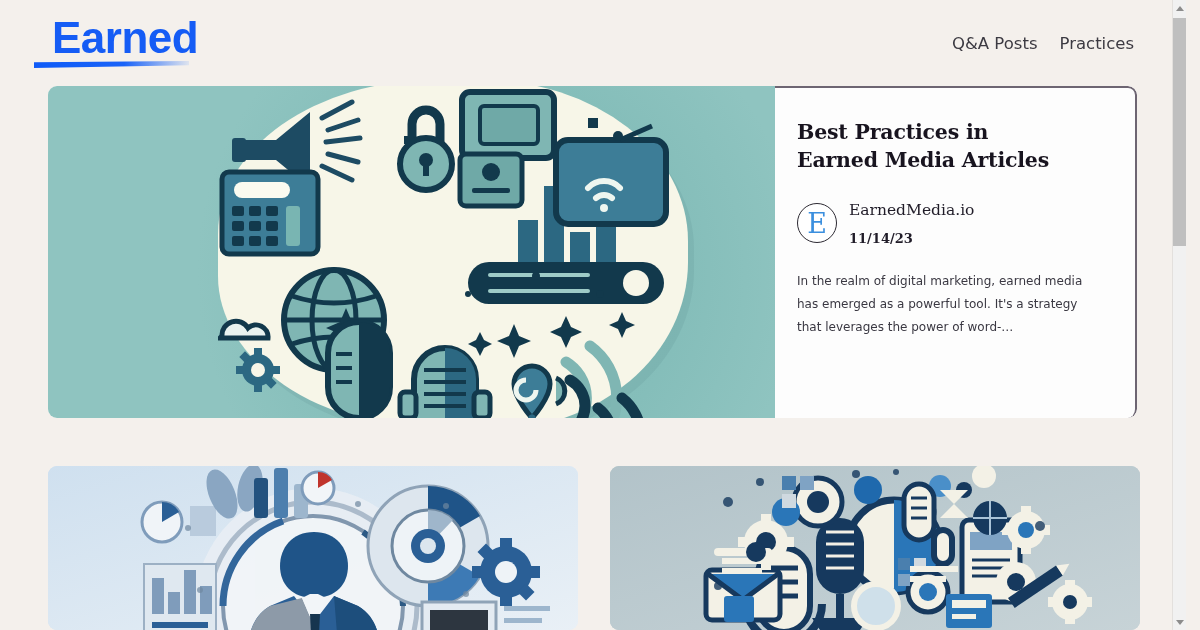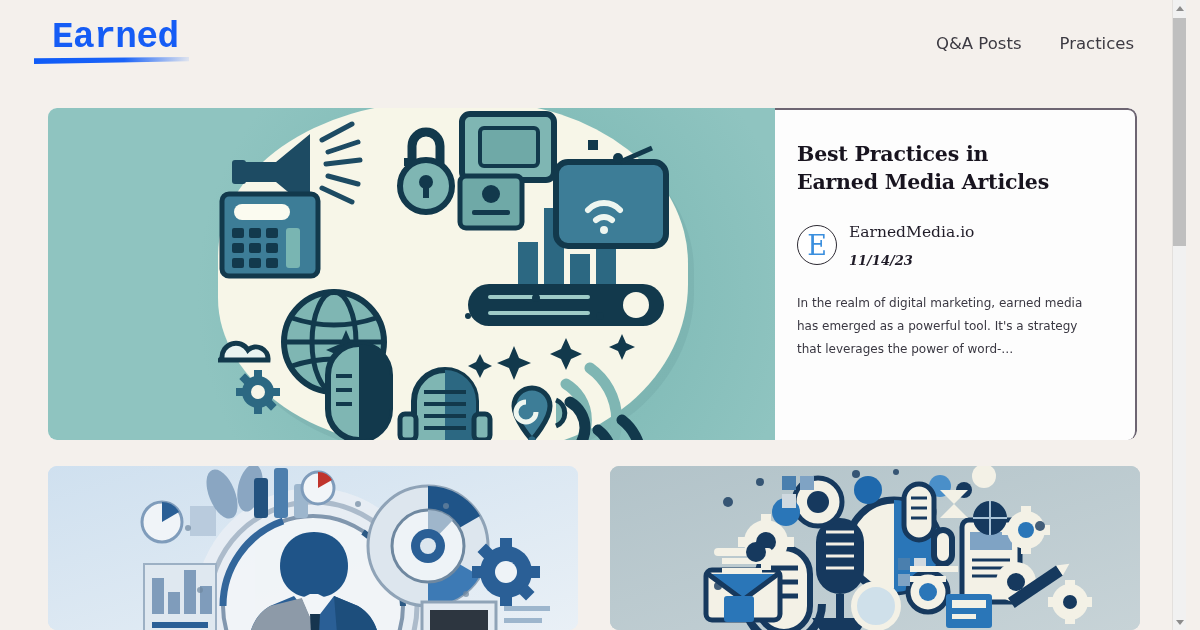--- a/index.html
+++ b/index.html
@@ -17,41 +17,41 @@
   }
 
   
   .header {
     height: 86px;
     display: flex; align-items: center;
     padding: 0 52px 0 34px;
   }
   .logo-wrap { position: relative; display: inline-block; padding-bottom: 10px; }
   .logo-text {
-    font-family: Liberation Mono, monospace;
-    font-size: 36px; font-weight: 700;
+    font-family: Liberation Sans, sans-serif;
+    font-size: 44px; font-weight: 700;
     color: #155cf5; letter-spacing: -0.5px; line-height: 1;
     padding-left: 18px;
   }
   .logo-underline {
     position: absolute; left: 0; bottom: 2px;
     width: 155px; height: 7px;
     background: linear-gradient(100deg, #0f5bf7 0%, #1a63f8 58%, rgba(120,170,250,0.15) 100%);
     clip-path: polygon(0 18%, 100% 0%, 100% 62%, 0 100%);
   }
-  .nav { margin-left: auto; display: flex; align-items: center; gap: 38px; }
+  .nav { margin-left: auto; display: flex; align-items: center; gap: 22px; }
   .nav-link {
     font-family: "DejaVu Sans", sans-serif;
     font-size: 16.5px; color: #3c3a42; text-decoration: none;
     cursor: pointer;
   }
 
   
   .hero {
-    position: absolute; left: 48px; top: 108px;
+    position: absolute; left: 48px; top: 86px;
     width: 1089px; height: 332px;
     display: flex;
     border-radius: 9px;
     overflow: hidden;
     background: #fff;
     cursor: pointer;
   }
   .hero-img {
     position: relative;
     width: 727px; height: 100%;
@@ -98,21 +98,21 @@
     font-family: "DejaVu Serif", serif;
     font-size: 27px; color: #3b8fde; line-height: 1;
   }
   .byline-meta { display: flex; flex-direction: column; gap: 12px; }
   .author {
     font-family: "DejaVu Serif", serif;
     font-size: 15.5px; color: #201c28;
   }
   .date {
     font-family: "DejaVu Serif", serif;
-    font-size: 13px; font-style: italic; font-weight: 700; color: #201c28;
+    font-size: 13px; font-weight: 700; color: #201c28;
   }
   .excerpt {
     margin-top: 24px;
     font-family: "DejaVu Sans", sans-serif;
     font-size: 12px; color: #3a3842;
     line-height: 1.95;
     max-width: 312px;
   }
 
   

